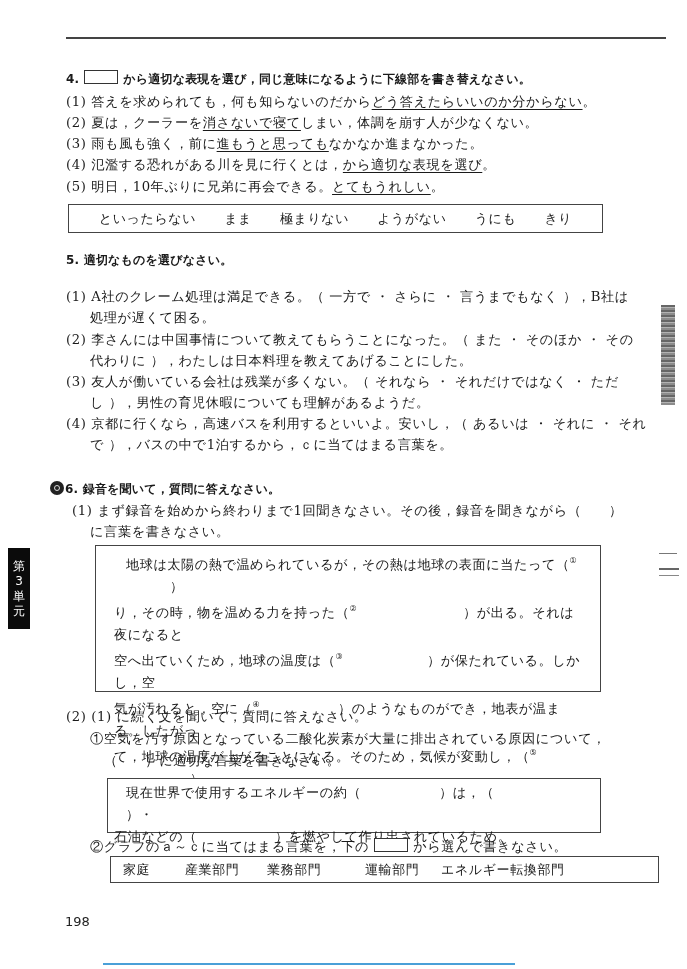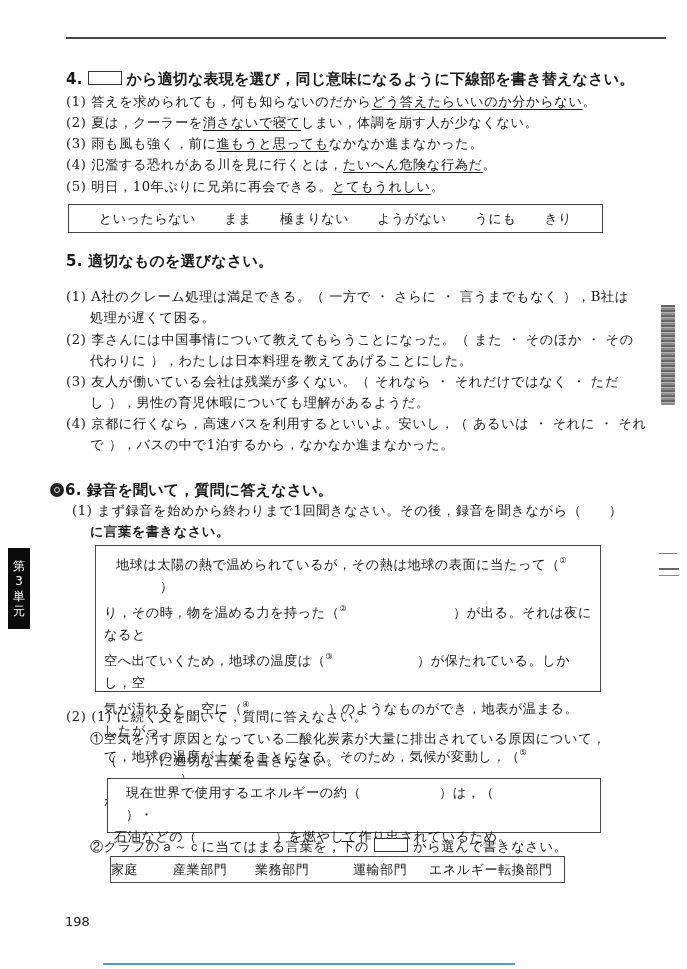--- a/index.html
+++ b/index.html
@@ -1,20 +1,20 @@
 <!DOCTYPE html>
 <html><head>
 <meta charset="utf-8">
 <style>
   html, body { margin:0; padding:0; background:#ffffff; }
   body { width:687px; height:969px; position:relative; overflow:hidden;
          font-family:"DejaVu Serif","Liberation Serif",serif; color:#1a1a1a; }
   .abs { position:absolute; }
   .rule-top { left:66px; top:37px; width:600px; height:2px; background:#444; }
-  .heading { font-family:"DejaVu Sans","Liberation Sans",sans-serif; font-weight:bold; font-size:15px; white-space:nowrap; letter-spacing:0.2px; }
+  .heading { font-family:"DejaVu Sans","Liberation Sans",sans-serif; font-weight:bold; font-size:12px; white-space:nowrap; letter-spacing:0.2px; }
   .line { font-size:13.2px; white-space:nowrap; letter-spacing:0.6px; line-height:17px; }
   .ul { text-decoration:underline; text-underline-offset:3px; text-decoration-thickness:1px; }
   .inline-box { display:inline-block; width:32px; height:12px; border:1px solid #333; vertical-align:-1px; margin:0 5px; background:#fff; }
   .box { border:1px solid #444; background:#fff; }
   .choices { display:flex; align-items:center; font-size:13px; letter-spacing:0.6px; white-space:nowrap; }
   .choice { display:inline-block; }
   .sup { font-size:8px; vertical-align:6px; }
   .side-tab { left:8px; top:548px; width:22px; height:81px; background:#0b0b0b; color:#fff;
               font-family:"DejaVu Sans","Liberation Sans",sans-serif; font-size:12px;
               display:flex; flex-direction:column; align-items:center; justify-content:center; line-height:15px; }
@@ -42,21 +42,21 @@
 <div class="abs line" style="left:66px; top:114px;">
   <span>(2)</span>
   <span>夏は，クーラーを</span><span class="ul">消さないで寝て</span><span>しまい，体調を崩す人が少なくない。</span>
 </div>
 <div class="abs line" style="left:66px; top:135px;">
   <span>(3)</span>
   <span>雨も風も強く，前に</span><span class="ul">進もうと思っても</span><span>なかなか進まなかった。</span>
 </div>
 <div class="abs line" style="left:66px; top:156px;">
   <span>(4)</span>
-  <span>氾濫する恐れがある川を見に行くとは，</span><span class="ul">たいへん危険な行為だ</span><span>。</span>
+  <span>氾濫する恐れがある川を見に行くとは，</span><span class="ul">から適切な表現を選び</span><span>。</span>
 </div>
 <div class="abs line" style="left:66px; top:178px;">
   <span>(5)</span>
   <span>明日，10年ぶりに兄弟に再会できる。</span><span class="ul">とてもうれしい</span><span>。</span>
 </div>
 
 <div class="abs box choices" style="left:68px; top:204px; width:533px; height:27px; justify-content:center; gap:28px;">
   <span class="choice">といったらない</span>
   <span class="choice">まま</span>
   <span class="choice">極まりない</span>
@@ -85,34 +85,34 @@
 <div class="abs line" style="left:66px; top:373px;">
   <span>(3)</span>
   <span>友人が働いている会社は残業が多くない。（ それなら ・ それだけではなく ・ ただ</span>
 </div>
 <div class="abs line" style="left:90px; top:394px;">し ），男性の育児休暇についても理解があるようだ。</div>
 
 <div class="abs line" style="left:66px; top:415px;">
   <span>(4)</span>
   <span>京都に行くなら，高速バスを利用するといいよ。安いし，（ あるいは ・ それに ・ それ</span>
 </div>
-<div class="abs line" style="left:90px; top:436px;">で ），バスの中で1泊するから，なかなか進まなかった。</div>
+<div class="abs line" style="left:90px; top:436px;">で ），バスの中で1泊するから，ｃに当てはまる言葉を。</div>
 
 <div class="abs heading" style="left:50px; top:481px;">
   <span class="cd-icon"></span><span>6.</span>
   <span>録音を聞いて，質問に答えなさい。</span>
 </div>
 
 <div class="abs line" style="left:72px; top:502px;">
   <span>(1)</span>
   <span>まず録音を始めから終わりまで1回聞きなさい。その後，録音を聞きながら（　　）</span>
 </div>
-<div class="abs line" style="left:90px; top:523px;font-weight:bold;">に言葉を書きなさい。</div>
+<div class="abs line" style="left:90px; top:523px;">に言葉を書きなさい。</div>
 
-<div class="abs box para" style="left:95px; top:545px; width:506px; height:147px; padding:4px 8px; box-sizing:border-box;">
+<div class="abs box para" style="left:95px; top:545px; width:506px; height:147px; padding:4px 18px; box-sizing:border-box;">
   <div style="padding-left:12px;">
     <span>地球は太陽の熱で温められているが，その熱は地球の表面に当たって（</span><span class="sup">①</span><span class="gap" style="width:44px;"></span><span>）</span>
   </div>
   <div>
     <span>り，その時，物を温める力を持った（</span><span class="sup">②</span><span class="gap" style="width:106px;"></span><span>）が出る。それは夜になると</span>
   </div>
   <div>
     <span>空へ出ていくため，地球の温度は（</span><span class="sup">③</span><span class="gap" style="width:84px;"></span><span>）が保たれている。しかし，空</span>
   </div>
   <div>
@@ -139,21 +139,21 @@
   </div>
   <div>
     <span>石油などの（</span><span class="gap" style="width:78px;"></span><span>）を燃やして作り出されているため。</span>
   </div>
 </div>
 
 <div class="abs line" style="left:90px; top:838px;">
   <span>②グラフのａ～ｃに当てはまる言葉を，下の</span><span class="inline-box"></span><span>から選んで書きなさい。</span>
 </div>
 
-<div class="abs box choices" style="left:110px; top:856px; width:455px; height:27px; box-sizing:border-box;">
+<div class="abs box choices" style="left:110px; top:856px; width:549px; height:27px; padding-left:12px; box-sizing:border-box;">
   <span class="choice" style="width:62px;">家庭</span>
   <span class="choice" style="width:82px;">産業部門</span>
   <span class="choice" style="width:98px;">業務部門</span>
   <span class="choice" style="width:76px;">運輸部門</span>
   <span class="choice">エネルギー転換部門</span>
 </div>
 
 <div class="abs side-tab">
   <span>第</span>
   <span>3</span>

